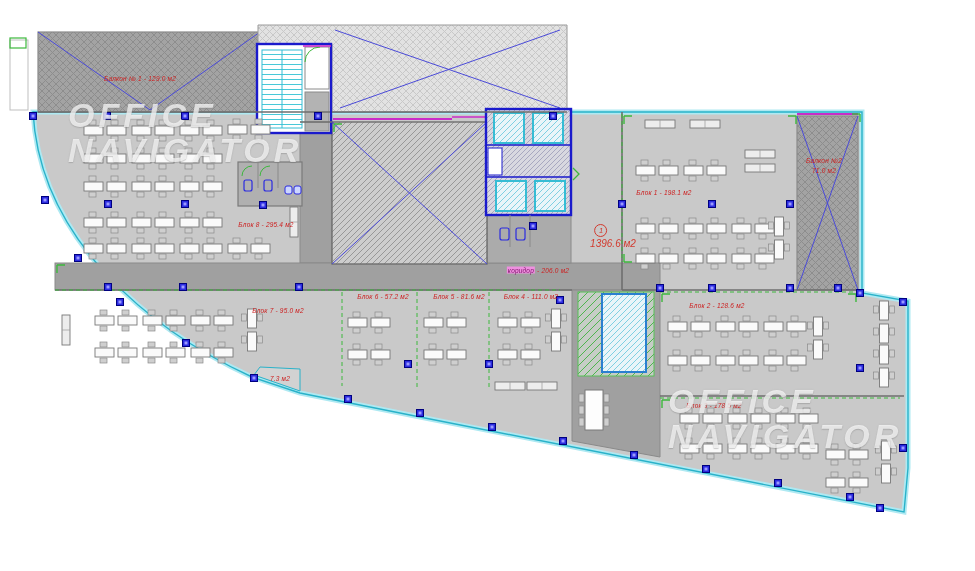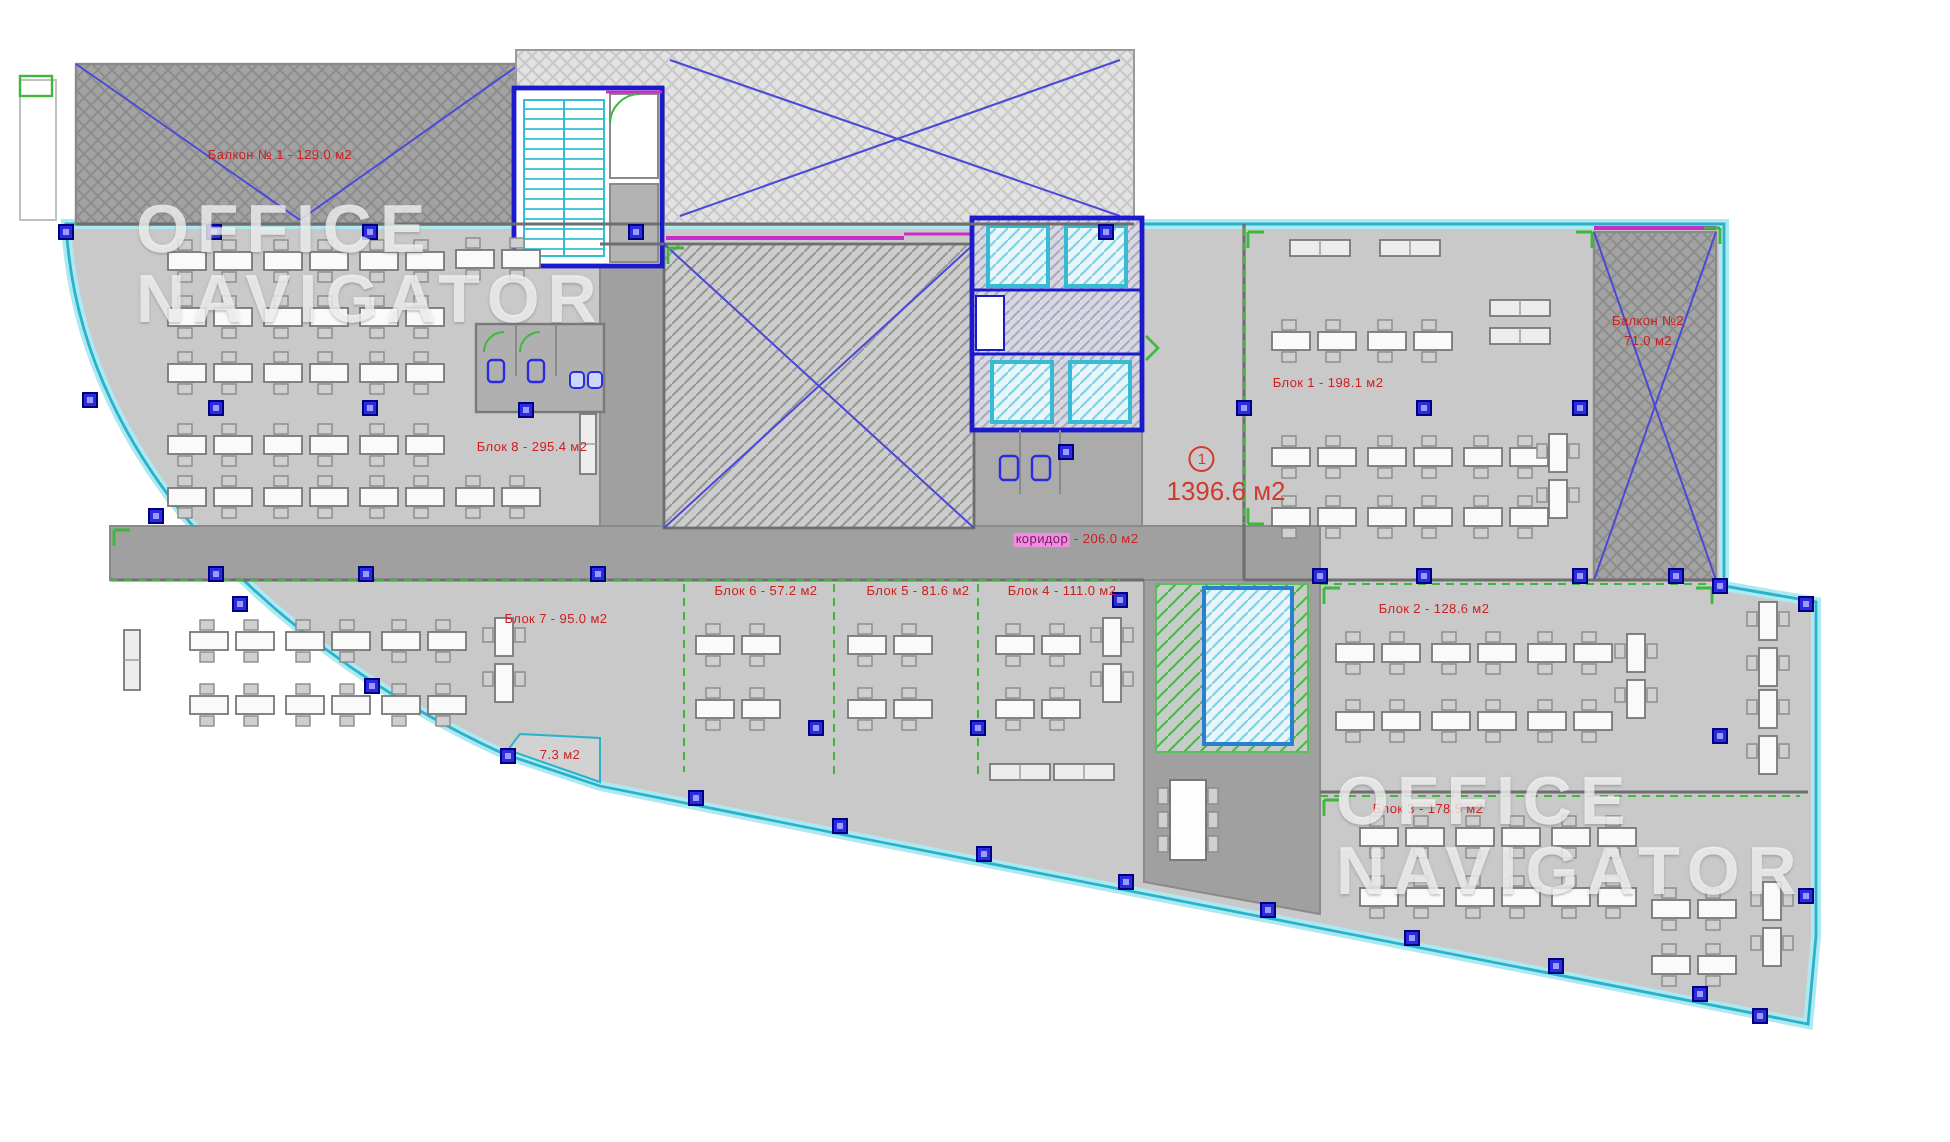--- a/index.html
+++ b/index.html
@@ -1,25 +1,25 @@
 <!DOCTYPE html>
 <html><head>
 <meta charset="utf-8">
 <style>
   html,body{margin:0;padding:0;background:#ffffff;}
   .stage{position:relative;width:975px;height:571px;background:#fff;overflow:hidden;
          font-family:"Liberation Sans",sans-serif;}
   .stage svg{position:absolute;left:0;top:0;}
-  .layer{position:absolute;left:0;top:0;width:975px;height:468px;pointer-events:none;}
+  .layer{position:absolute;left:0;top:0;width:975px;height:468px;pointer-events:none;font-style:italic;}
   .lbl{position:absolute;transform:translate(-50%,-50%);font-size:6.5px;color:#cc2020;
        white-space:nowrap;letter-spacing:.2px;}
   .total{position:absolute;transform:translate(-50%,0);text-align:center;color:#d23a2e;}
   .total .circ{display:inline-block;width:11px;height:11px;border:1px solid #d23a2e;
        border-radius:50%;font-size:7.5px;line-height:11px;text-align:center;}
-  .total .area{display:block;font-size:13px;margin-top:1px;margin-left:24px;}
+  .total .area{display:block;font-size:10px;margin-top:1px;margin-left:24px;}
   .two-line{text-align:center;line-height:1.5;}
   .hl{background:#ee8fdf;color:#7c1468;padding:0 1px;}
   .wm{position:absolute;font-weight:800;font-size:34px;letter-spacing:4px;line-height:1.04;
       color:rgba(255,255,255,.70);
       text-shadow:0 1px 1px rgba(110,110,110,.30),0 0 2px rgba(150,150,150,.22);}
 </style>
 </head>
 <body>
 
 <div class="stage">

